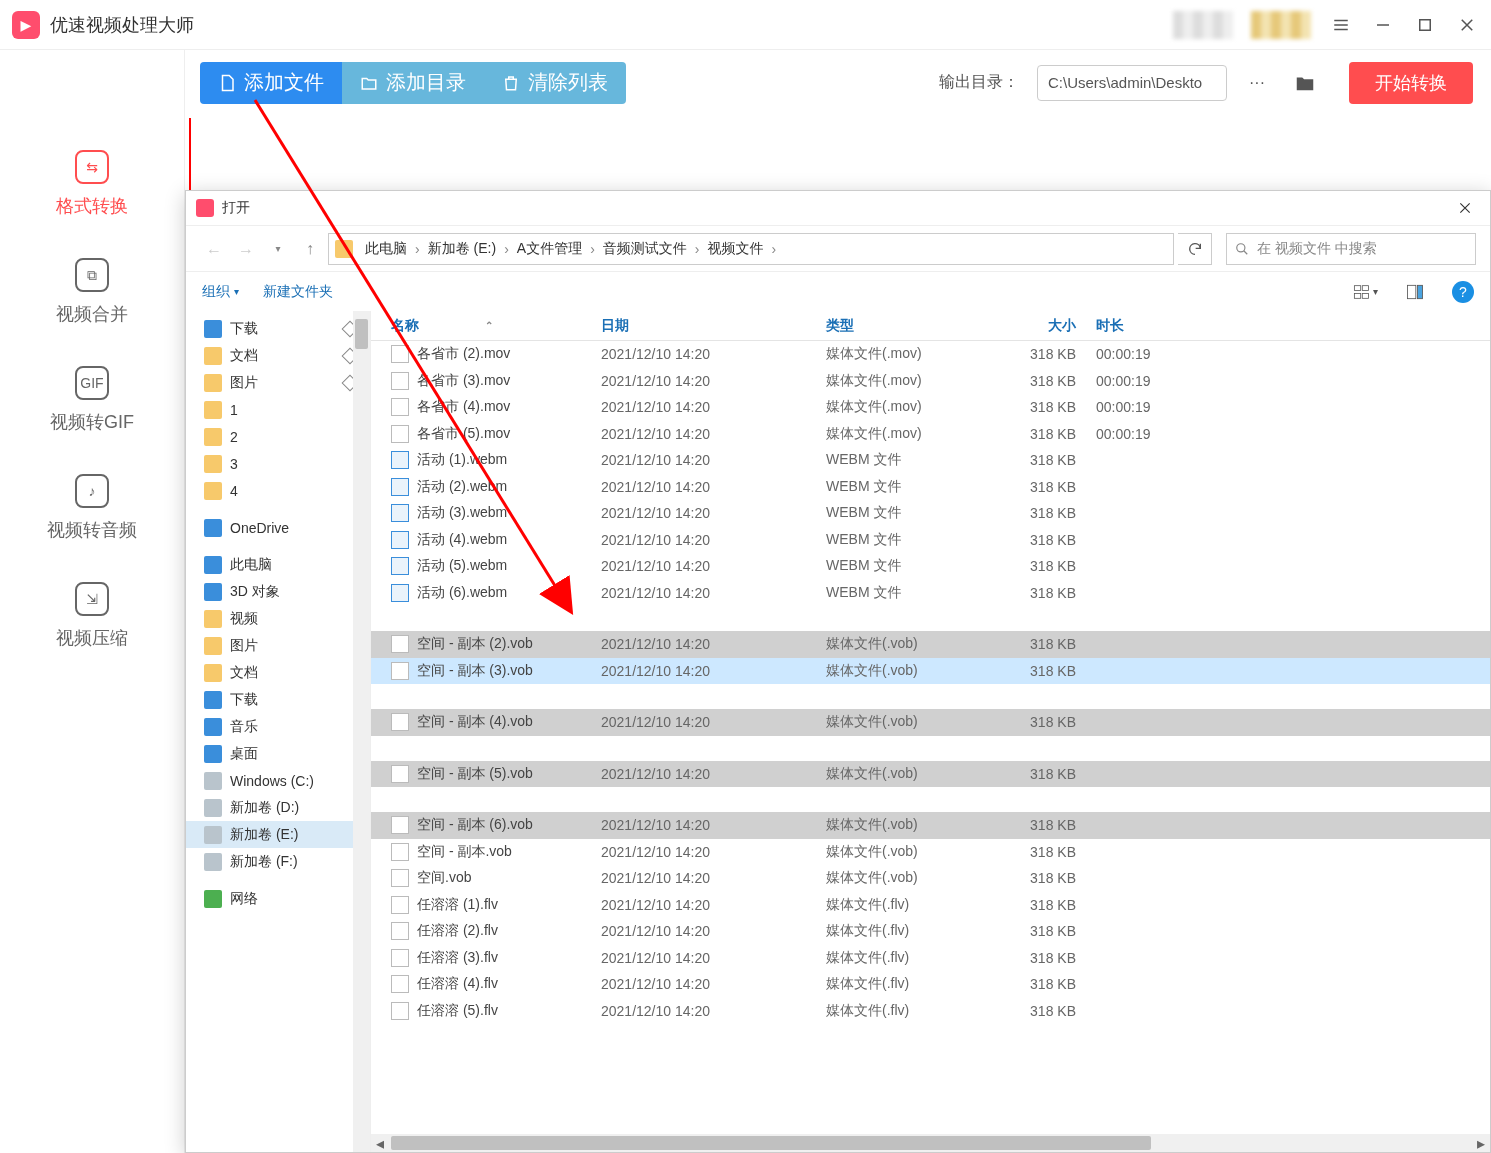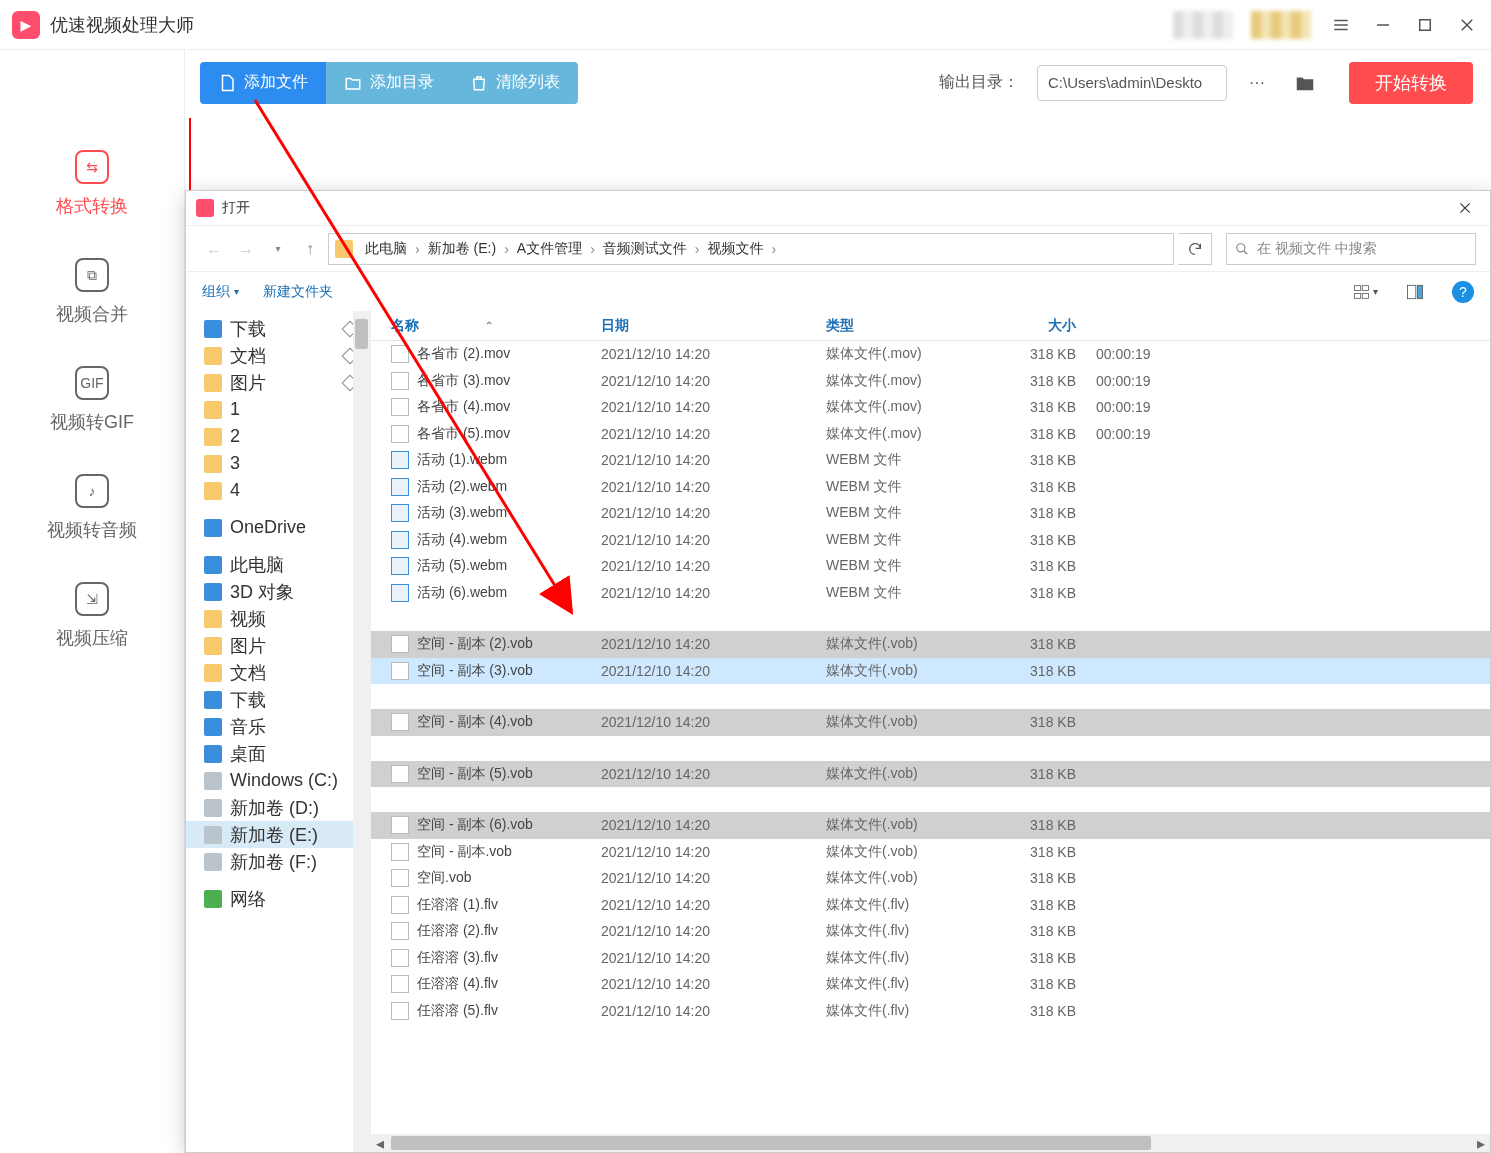--- a/index.html
+++ b/index.html
@@ -11,21 +11,21 @@
 .app-title { font-size:18px; color:#333; flex:0 0 auto; }
 .titlebar-spacer { flex:1; }
 .titlebar-right { display:flex; align-items:center; gap:18px; }
 .blur { width:60px; height:28px; background:repeating-linear-gradient(90deg,#ddd,#ddd 10px,#eee 10px,#eee 20px); filter:blur(2px); }
 .blur.b{background:repeating-linear-gradient(90deg,#e6c97a,#e6c97a 10px,#f3e3b1 10px,#f3e3b1 20px);}
 .win-btn { width:24px; height:24px; display:flex; align-items:center; justify-content:center; color:#555; cursor:pointer; }
 .win-btn svg { width:18px; height:18px; }
 
 
 .toolbar { height:65px; display:flex; align-items:center; padding:0 0 0 200px; gap:12px; }
-.seg-btn { height:42px; display:flex; align-items:center; padding:0 18px; color:#fff; font-size:16px; cursor:pointer; }
+.seg-btn { height:42px; display:flex; align-items:center; padding:0 18px; color:#fff; font-size:20px; cursor:pointer; }
 .seg-btn.blue { background:#2d8cf0; }
 .seg-btn.teal { background:#67b7dc; }
 .seg-btn .ico { margin-right:8px; display:flex; }
 .seg-btn .ico svg{width:18px;height:18px;}
 .seg-group{display:flex;border-radius:4px;overflow:hidden;}
 .toolbar-spacer { flex:1; }
 .out-label { color:#555; font-size:16px; margin-right:6px;text-align:right; }
 .out-path { width:190px; height:36px; border:1px solid #ccc; border-radius:4px; padding:0 10px; font-size:15px; color:#555; }
 .dots-btn, .folder-btn { width:36px; height:36px; display:flex; align-items:center; justify-content:center; color:#555; cursor:pointer; }
 .start-btn { background:#ff4d4f; color:#fff; height:42px; padding:0 26px; font-size:18px; border-radius:4px; cursor:pointer; display:flex; align-items:center; margin-left:14px; margin-right:18px;}
@@ -54,21 +54,21 @@
 .bc-ico{width:18px;height:18px;background:#f7c96b;border-radius:2px;margin-right:4px;}
 .refresh-btn{width:34px;height:32px;border:1px solid #ccc;border-left:none;display:flex;align-items:center;justify-content:center;cursor:pointer;}
 .search-box { width:250px; height:32px; border:1px solid #ccc; margin-left:10px; display:flex; align-items:center; padding:0 8px; color:#888; font-size:14px; gap:8px; }
 .dlg-tools { height:40px; display:flex; align-items:center; padding:0 16px; gap:24px; font-size:14px; color:#1a6fb5; border-top:1px solid #eee;}
 .dlg-tools .t{cursor:pointer;display:flex;align-items:center;gap:4px;}
 .dlg-tools-spacer{flex:1;}
 .view-ico{width:26px;height:26px;display:flex;align-items:center;justify-content:center;cursor:pointer;color:#555;}
 .help-ico{width:22px;height:22px;border-radius:50%;background:#1a8fe3;color:#fff;display:flex;align-items:center;justify-content:center;font-size:14px;cursor:pointer;}
 
 .dlg-body { flex:1; display:flex; overflow:hidden; }
-.tree { width:185px; border-right:1px solid #eee; overflow-y:auto; font-size:18px; color:#333; padding:4px 0; position:relative;text-align:right;}
+.tree { width:185px; border-right:1px solid #eee; overflow-y:auto; font-size:14px; color:#333; padding:4px 0; position:relative;text-align:right;}
 .tree-item { height:27px; display:flex; align-items:center; padding:0 8px 0 18px; gap:8px; cursor:pointer; white-space:nowrap;}
 .tree-item.sel { background:#d9eaf7; }
 .tree-item.pinned::after{content:"";width:10px;height:10px;border:1px solid #888;transform:rotate(45deg);position:absolute;right:14px;}
 .tree-item.pin{position:relative;}
 .tree-ico { width:18px; height:18px; flex:0 0 18px; border-radius:2px; }
 .ti-folder{background:#f7c96b;}
 .ti-blue{background:#3a8edb;}
 .ti-disk{background:#b9c4cc;}
 .ti-dl{background:#3a8edb;}
 .ti-green{background:#4caf50;}
@@ -379,20 +379,21 @@
     </div>
     <div class="file-area">
       <div class="cols">
         <div class="col-name">
             <span>名称</span>
             <span class="sort-caret">⌃</span>
           </div>
         <div class="col-date">日期</div>
         <div class="col-type">类型</div>
         <div class="col-size">大小</div>
+        <div class="col-dur">时长</div>
       </div>
       <div class="rows" id="rows">
           <div class="row">
             <div class="fico "></div>
   <div class="fn">各省市 (2).mov</div>
   <div class="fd">2021/12/10 14:20</div>
   <div class="ft">媒体文件(.mov)</div>
   <div class="fs">318 KB</div>
   <div class="fdur">00:00:19</div>
           </div>

